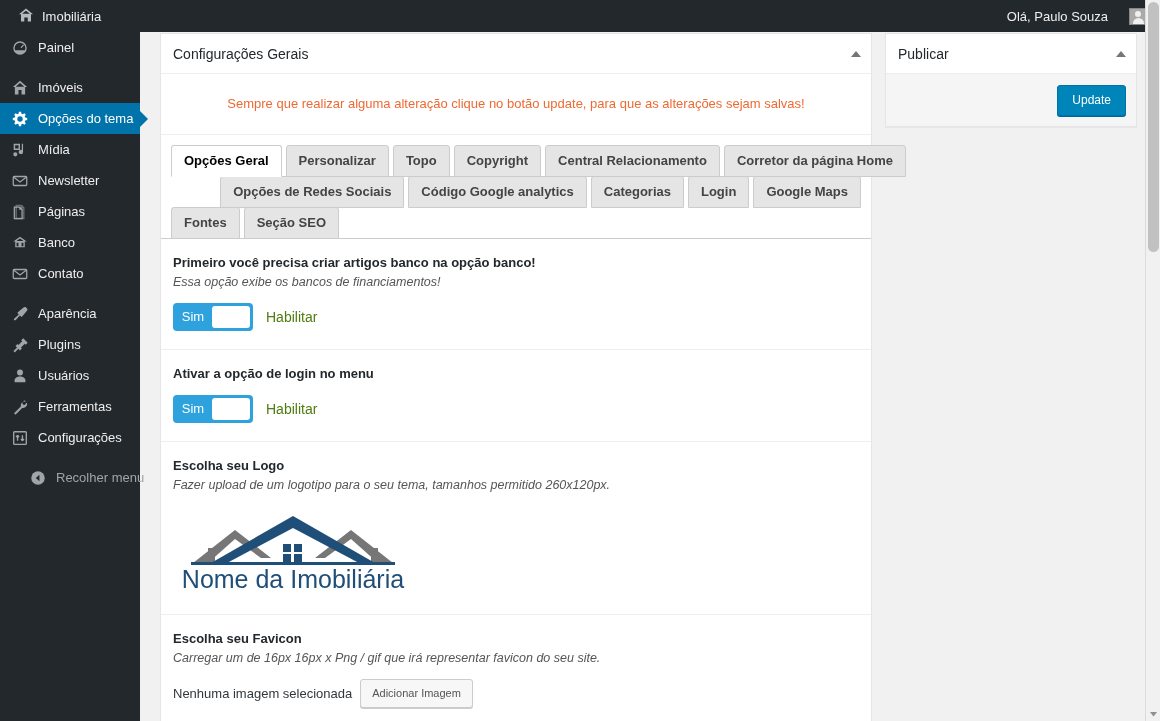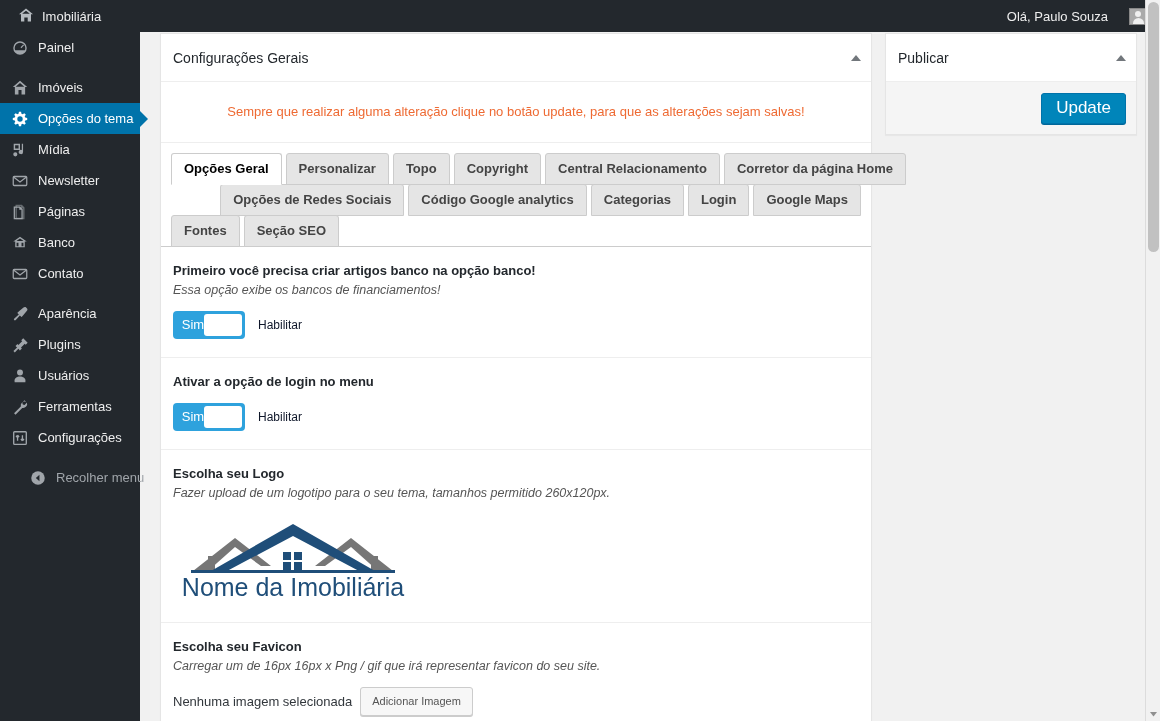--- a/index.html
+++ b/index.html
@@ -110,21 +110,21 @@
   }
 
   
   #main-col {
     position: absolute;
     left: 20px; top: 1px;
     width: 712px;
   }
   .pb-header {
     position: relative;
-    height: 48px;
+    height: 40px;
     border-bottom: 1px solid #eee;
     display: flex; align-items: center;
     padding: 0 12px;
   }
   .pb-title {
     font-size: 14px; font-weight: 400;
     color: #23282d;
   }
   .toggle-arrow {
     position: absolute; right: 10px; top: 50%;
@@ -200,42 +200,42 @@
     font-style: italic;
     color: #555;
     margin: 0 0 14px 0;
   }
   .opt-row {
     display: flex; align-items: center; gap: 13px;
   }
   .switch {
     display: inline-flex;
     align-items: center;
-    width: 72px; height: 28px;
+    width: 80px; height: 28px;
     background: #2ea2dd;
     border-radius: 4px;
     cursor: pointer;
     padding: 0;
     position: relative;
     overflow: hidden;
   }
   .switch .sw-on {
     color: #fff; font-size: 13px;
     width: 40px; text-align: center;
     line-height: 28px;
   }
   .switch .sw-knob {
     position: absolute; right: 3px; top: 3px;
     width: 38px; height: 22px;
     background: #fff;
     border-radius: 3px;
   }
   .switch-label {
-    font-size: 12px;
-    color: #0f172a;
+    font-size: 14px;
+    color: #4d7c0f;
   }
 
   .logo-preview { margin-top: 16px; }
   .favicon-row {
     display: flex; align-items: center; gap: 8px;
     margin-top: 14px;
   }
   .favicon-empty { font-size: 13px; color: #32373c; }
   .btn-secondary {
     background: #f7f7f7;
@@ -261,21 +261,21 @@
     padding: 10px 10px;
     display: flex; justify-content: flex-end;
     min-height: 52px;
     align-items: center;
   }
   .btn-primary {
     background: #0085ba;
     border: 1px solid #0073aa;
     border-radius: 3px;
     color: #fff;
-    font-size: 17px;
+    font-size: 12px;
     padding: 6px 14px 7px;
     cursor: pointer;
     box-shadow: 0 1px 0 #006799;
     font-family: "Liberation Sans", sans-serif;
     line-height: 16px;
   }
 
   
   #scrollbar {
     position: absolute; right: 0; top: 0;

